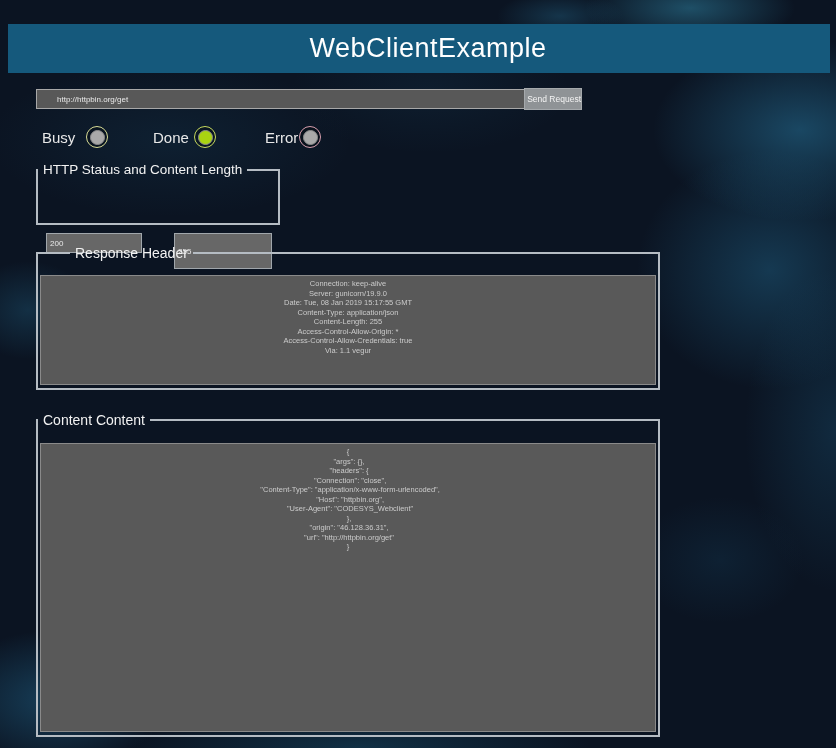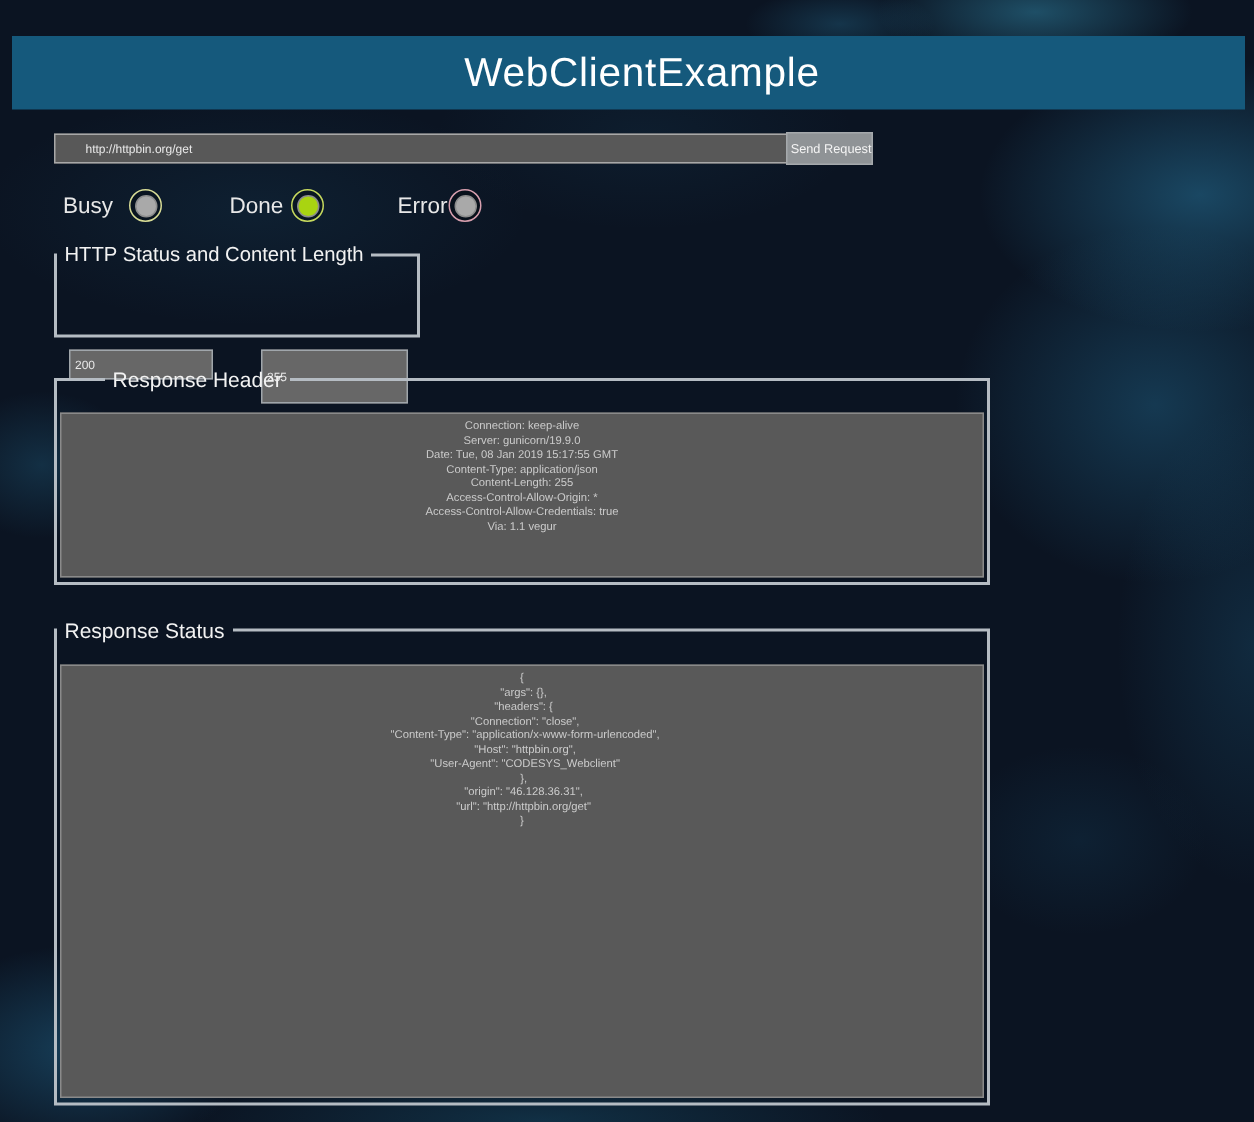--- a/index.html
+++ b/index.html
@@ -130,21 +130,21 @@
 Server: gunicorn/19.9.0
 Date: Tue, 08 Jan 2019 15:17:55 GMT
 Content-Type: application/json
 Content-Length: 255
 Access-Control-Allow-Origin: *
 Access-Control-Allow-Credentials: true
 Via: 1.1 vegur</div>
   </fieldset>
 
   <fieldset class="groupbox" style="left:36px; top:412px; width:624px; height:325px;">
-    <legend>Response Status</legend>
+    <legend>Content Content</legend>
     <div class="text-pane" style="top:15px;">{
  "args": {},
  "headers": {
   "Connection": "close",
   "Content-Type": "application/x-www-form-urlencoded",
   "Host": "httpbin.org",
   "User-Agent": "CODESYS_Webclient"
  },
  "origin": "46.128.36.31",
  "url": "http://httpbin.org/get"

